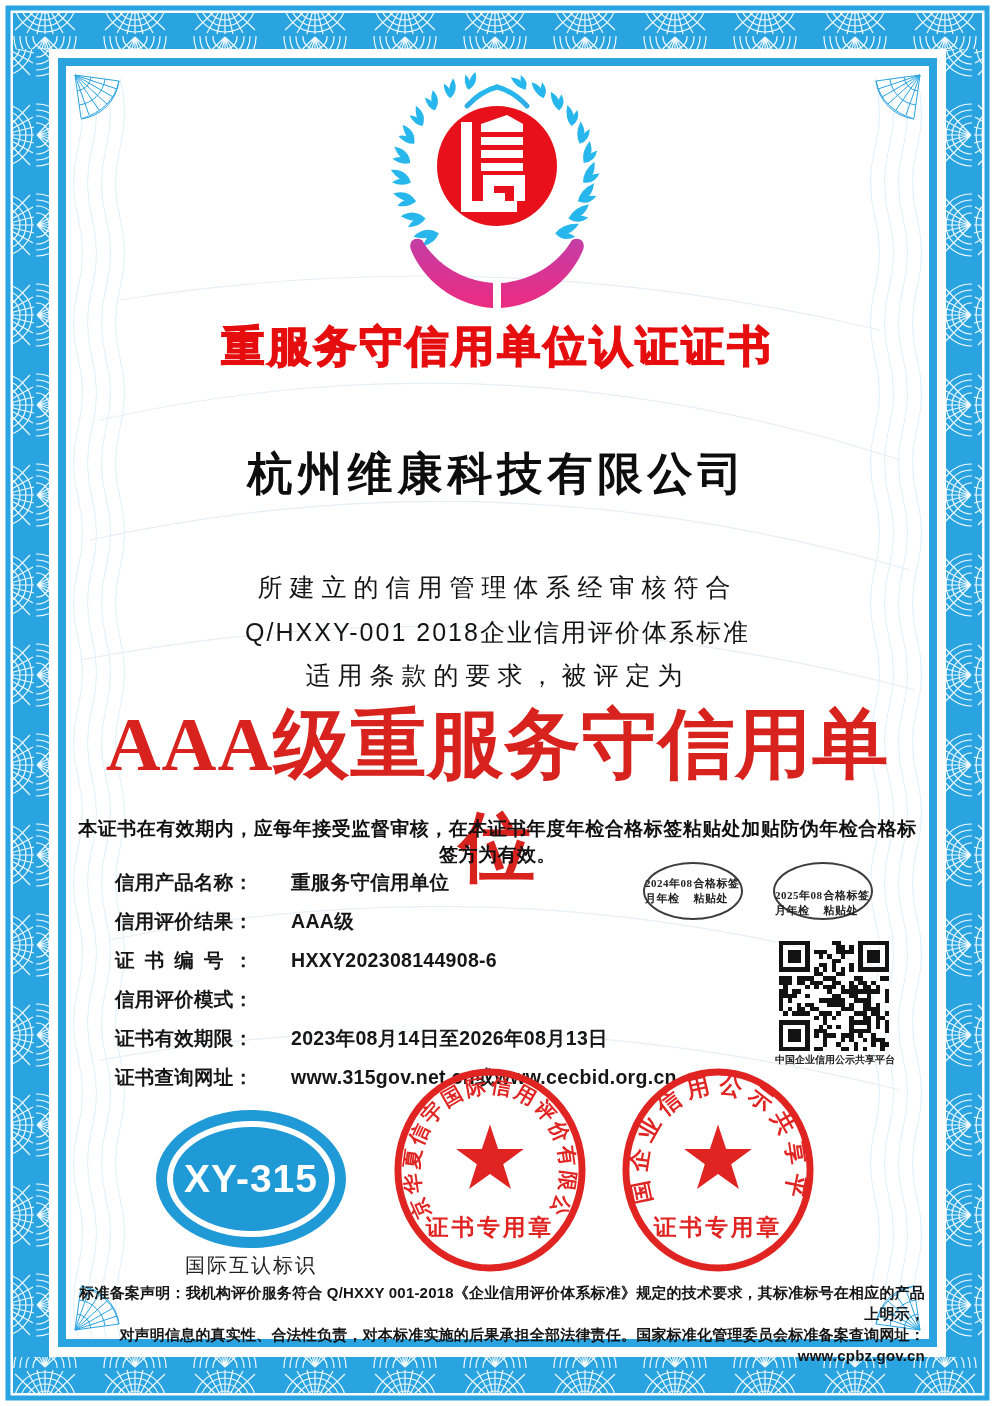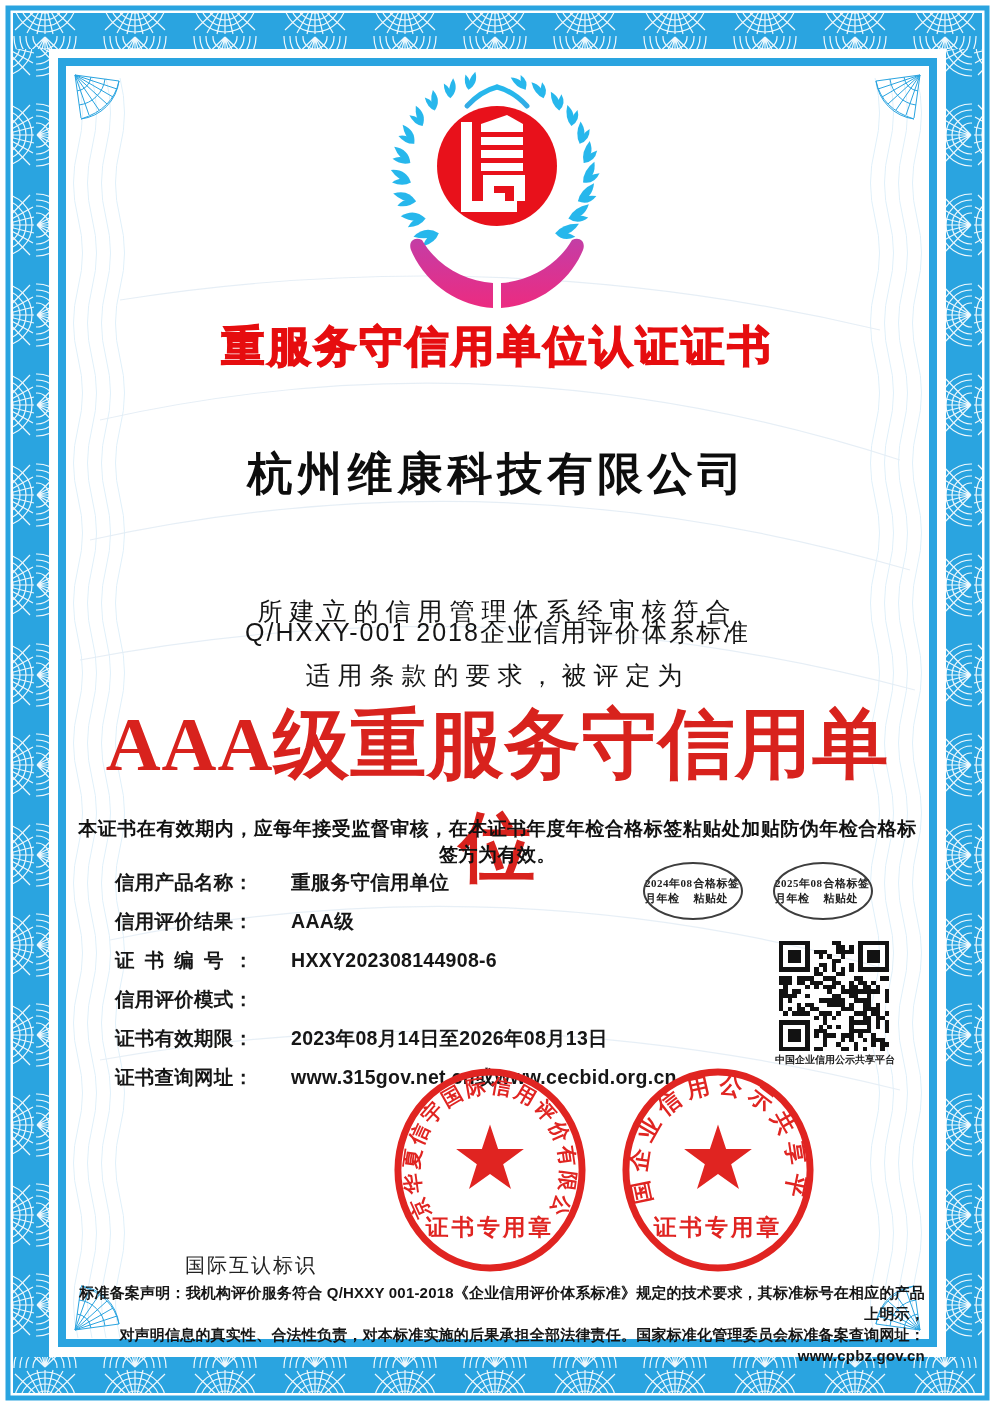--- a/index.html
+++ b/index.html
@@ -10,34 +10,34 @@
   svg{display:block}
   #border-layer,#deco-layer{position:absolute;left:0;top:0;width:995px;height:1406px;pointer-events:none;}
   .abs{position:absolute;}
   .centerline{position:absolute;left:70px;width:855px;text-align:center;}
   .logo-wrap{position:absolute;left:377px;top:66px;width:240px;height:248px;}
   .cert-title{top:318px;font-size:43px;font-weight:900;letter-spacing:3px;color:#e60d0f;
     -webkit-text-stroke:1.5px #e60d0f;}
   .company{top:444px;font-size:45px;font-weight:800;letter-spacing:5px;color:#0d0d0d;}
   .address{top:522px;font-size:24px;font-weight:500;letter-spacing:1px;}
   .stm{font-size:25px;font-weight:500;color:#141414;}
-  .stm1{top:571px;letter-spacing:7px;margin-top:24px;}
+  .stm1{top:571px;letter-spacing:7px;}
   .stm2{top:616px;letter-spacing:2px;}
   .stm3{top:659px;letter-spacing:7px;}
   .award{top:694px;font-size:76px;font-weight:900;color:#d8221d;font-family:"Liberation Serif","DejaVu Serif",serif;letter-spacing:1px;}
   .note{top:816px;font-size:19px;font-weight:600;letter-spacing:.5px;}
   .fields{position:absolute;left:115px;top:869px;width:540px;}
   .frow{display:flex;align-items:baseline;margin-bottom:12px;font-size:19.5px;font-weight:700;color:#161616;gap:28px;}
   .flabel{width:138px;text-align:justify;text-align-last:justify;flex:none;}
   .fvalue{margin-left:10px;white-space:nowrap;letter-spacing:.3px;}
   .stamp-ellipse{border:2px solid #3d3d3d;border-radius:50%;width:100px;height:58px;
     display:flex;flex-direction:row;justify-content:center;align-items:center;
     font-family:"Liberation Serif","DejaVu Serif",serif;font-weight:600;color:#222;
     font-size:11px;line-height:15px;letter-spacing:.5px;background:rgba(255,255,255,.55);box-sizing:border-box;}
-  .stamp1{left:643px;top:862px;} .stamp2{left:773px;top:862px;}
+  .stamp1{left:643px;top:862px;} .stamp2{left:773px;top:862px;align-items:flex-end;}
   .qr{left:779px;top:941px;width:110px;height:110px;}
   .qr-caption{left:735px;top:1053px;width:200px;text-align:center;font-size:10px;font-weight:700;color:#222;}
   .xy-outer{left:156px;top:1110px;width:190px;height:138px;border:11px solid #1f9ad6;border-radius:50%;box-sizing:border-box;}
   .xy-inner{position:absolute;inset:6px;background:#1f9ad6;border-radius:50%;
     display:flex;align-items:center;justify-content:center;color:#fff;font-size:39px;font-weight:900;letter-spacing:1px;}
   .xy-caption{left:156px;top:1252px;width:190px;text-align:center;font-size:20px;font-weight:500;letter-spacing:2px;color:#222;}
   .seal{width:198px;height:212px;}
   .seal1{left:391px;top:1064px;} .seal2{left:619px;top:1064px;}
   .footer{top:1282px;font-size:15px;font-weight:600;line-height:21px;color:#151515;letter-spacing:.2px;text-align:right;}
 </style>
@@ -542,20 +542,23 @@
       <rect x="8" y="24" width="1" height="1" fill="#121212"></rect>
       <rect x="9" y="24" width="1" height="1" fill="#121212"></rect>
       <rect x="14" y="24" width="1" height="1" fill="#121212"></rect>
       <rect x="15" y="24" width="1" height="1" fill="#121212"></rect>
       <rect x="17" y="24" width="1" height="1" fill="#121212"></rect>
       <rect x="19" y="24" width="1" height="1" fill="#121212"></rect>
       <rect x="23" y="24" width="1" height="1" fill="#121212"></rect>
     </svg>
   <div class="abs qr-caption">中国企业信用公示共享平台</div>
 
+  <div class="abs xy-outer">
+    <div class="xy-inner">XY-315</div>
+  </div>
   <div class="abs xy-caption">国际互认标识</div>
 
   <svg class="abs seal seal1" viewBox="0 0 200 212">
     <ellipse cx="100" cy="106" rx="93" ry="99" fill="none" stroke="#e02421" stroke-width="7"></ellipse>
     <path id="sealArc0" d="M37.6,145 A72,78 0 1 1 162.4,145" fill="none"></path>
     <text font-size="20.5" font-weight="700" fill="#e02421" letter-spacing="3" font-family="Liberation Sans, sans-serif">
       <textPath href="#sealArc0" startOffset="50%" text-anchor="middle">北京华夏信宇国际信用评价有限公司</textPath>
     </text>
     <polygon fill="#e02421" points="100,60 108.2,84.7 134.2,84.9 113.3,100.3 121.2,125.1 100,110 78.8,125.1 86.7,100.3 65.8,84.9 91.8,84.7"></polygon>
     <text x="100" y="172" text-anchor="middle" font-size="23" font-weight="700" fill="#e02421" letter-spacing="3" font-family="Liberation Sans, sans-serif">证书专用章</text>

